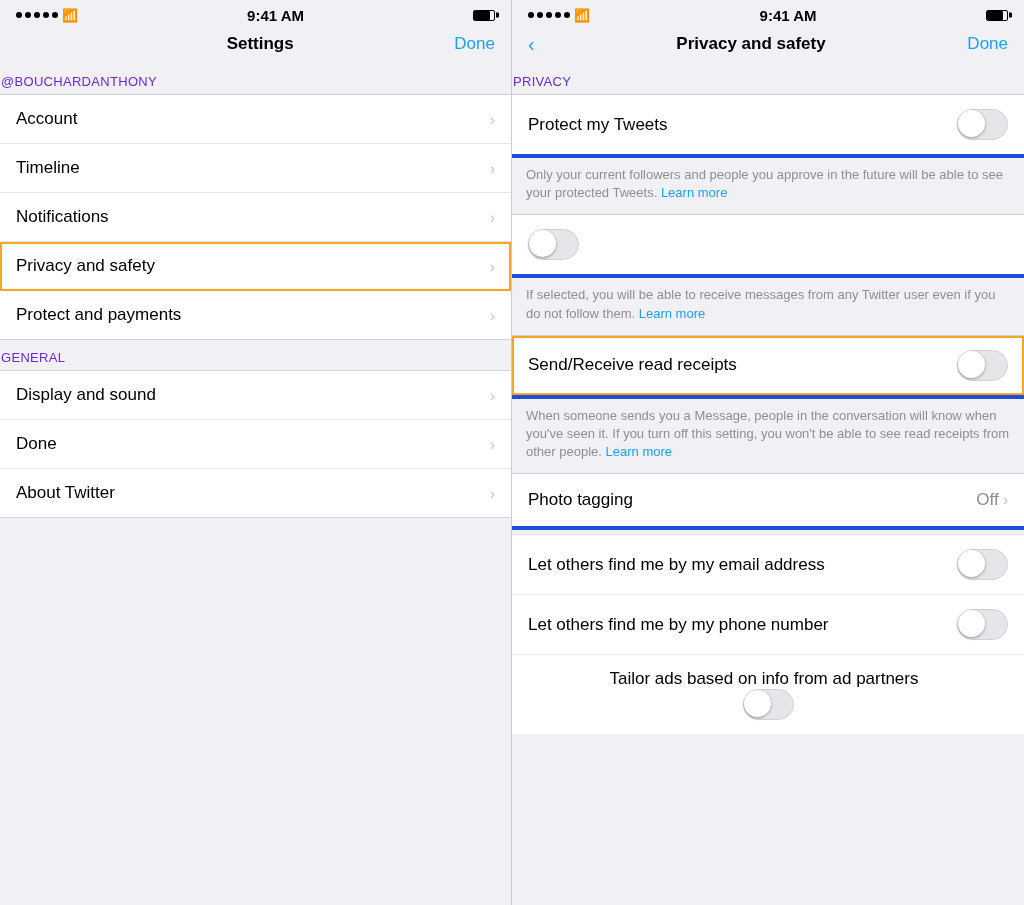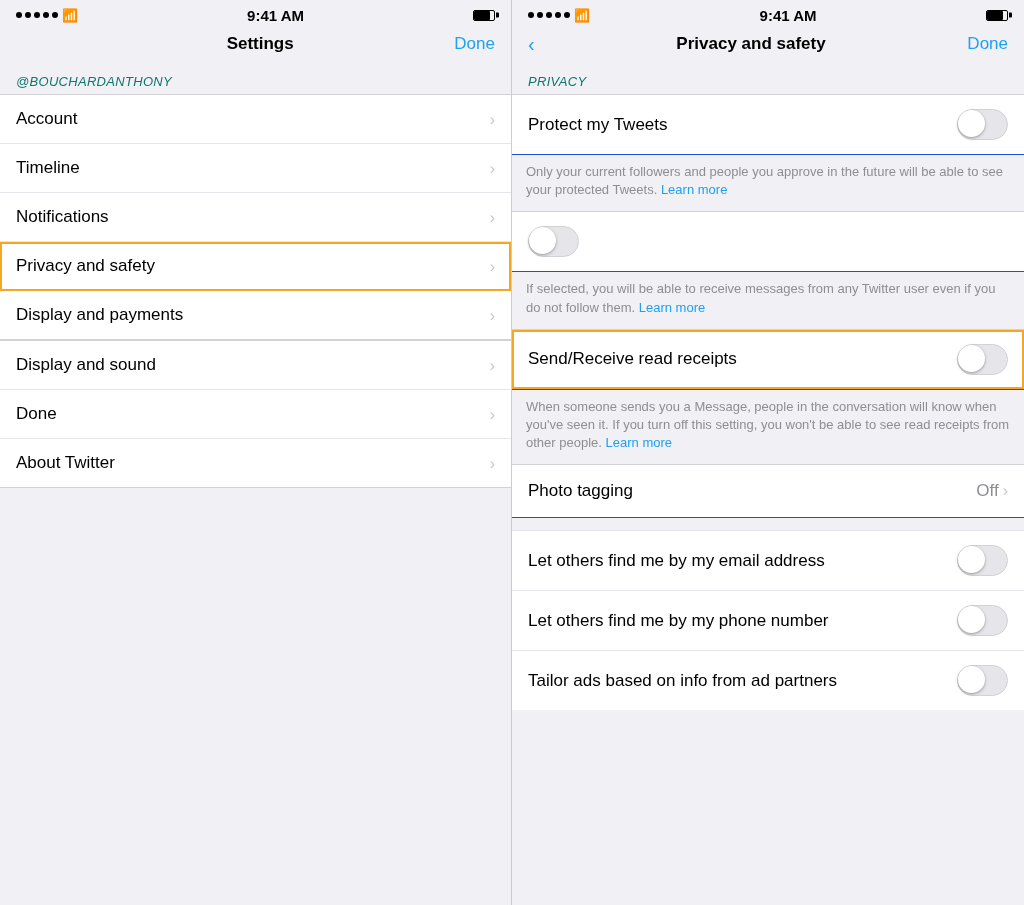--- a/index.html
+++ b/index.html
@@ -83,27 +83,26 @@
     }
     .nav-done {
       color: #1da1f2;
       font-size: 17px;
       font-weight: 400;
     }
     .nav-placeholder { width: 50px; }
 
     
     .section-header {
-      padding: 10px 16px 5px;
+      padding: 10px 1px 5px;
       font-size: 13px;
       font-weight: 500;
-      color: #0f766e;
+      color: #6d28d9;
       letter-spacing: 0.3px;
       background: #f0f0f5;
-      font-style: italic;
     }
 
     
     .settings-list {
       background: #fff;
       border-top: 1px solid #d1d1d6;
       border-bottom: 1px solid #d1d1d6;
     }
 
     .settings-item {
@@ -197,21 +196,21 @@
 
     .row-value {
       font-size: 17px;
       color: #8e8e93;
       margin-right: 4px;
     }
 
     .block {
       background: #fff;
       border-top: 1px solid #d1d1d6;
-      border-bottom: 1px solid #1d4ed8;
+      border-bottom: 4px solid #1d4ed8;
       margin-bottom: 0;
     }
     .block + .privacy-section-desc {
       margin-top: 0;
     }
   </style>
 </head>
 <body>
 
 <div class="left-panel">
@@ -254,25 +253,26 @@
     </div>
     <div class="settings-item">
       <span class="settings-item-label">Notifications</span>
       <span class="chevron-icon">›</span>
     </div>
     <div class="settings-item highlighted">
       <span class="settings-item-label">Privacy and safety</span>
       <span class="chevron-icon">›</span>
     </div>
     <div class="settings-item">
-      <span class="settings-item-label">Display and payments</span>
-      <span class="chevron-icon">›</span>
-    </div>
-  </div>
-
+      <span class="settings-item-label">Protect and payments</span>
+      <span class="chevron-icon">›</span>
+    </div>
+  </div>
+
+  <div class="section-header">GENERAL</div>
 
   <div class="settings-list">
     <div class="settings-item">
       <span class="settings-item-label">Display and sound</span>
       <span class="chevron-icon">›</span>
     </div>
     <div class="settings-item">
       <span class="settings-item-label">Done</span>
       <span class="chevron-icon">›</span>
     </div>
@@ -351,36 +351,36 @@
   </div>
 
   <div class="block">
     <div class="privacy-row">
       <span class="privacy-row-label">Photo tagging</span>
       <span class="row-value">Off</span>
       <span class="chevron-icon">›</span>
     </div>
   </div>
 
-  <div class="block" style="margin-top: 12px; border-top: none; border-bottom: none;">
+  <div class="block" style="margin-top: 4px; border-top: none; border-bottom: none;">
     <div class="privacy-row" style="border-top: 1px solid #e5e5ea;">
       <span class="privacy-row-label">Let others find me by my email address</span>
       <div class="toggle">
         <div class="toggle-knob"></div>
       </div>
     </div>
 
     <div class="privacy-row">
       <span class="privacy-row-label">Let others find me by my phone number</span>
       <div class="toggle">
         <div class="toggle-knob"></div>
       </div>
     </div>
 
-    <div class="privacy-row" style="border-bottom: none;">
+    <div class="privacy-row" style="border-bottom: none; flex-direction: column;">
       <span class="privacy-row-label">Tailor ads based on info from ad partners</span>
       <div class="toggle">
         <div class="toggle-knob"></div>
       </div>
     </div>
   </div>
 
 </div>
 
 </body></html>

